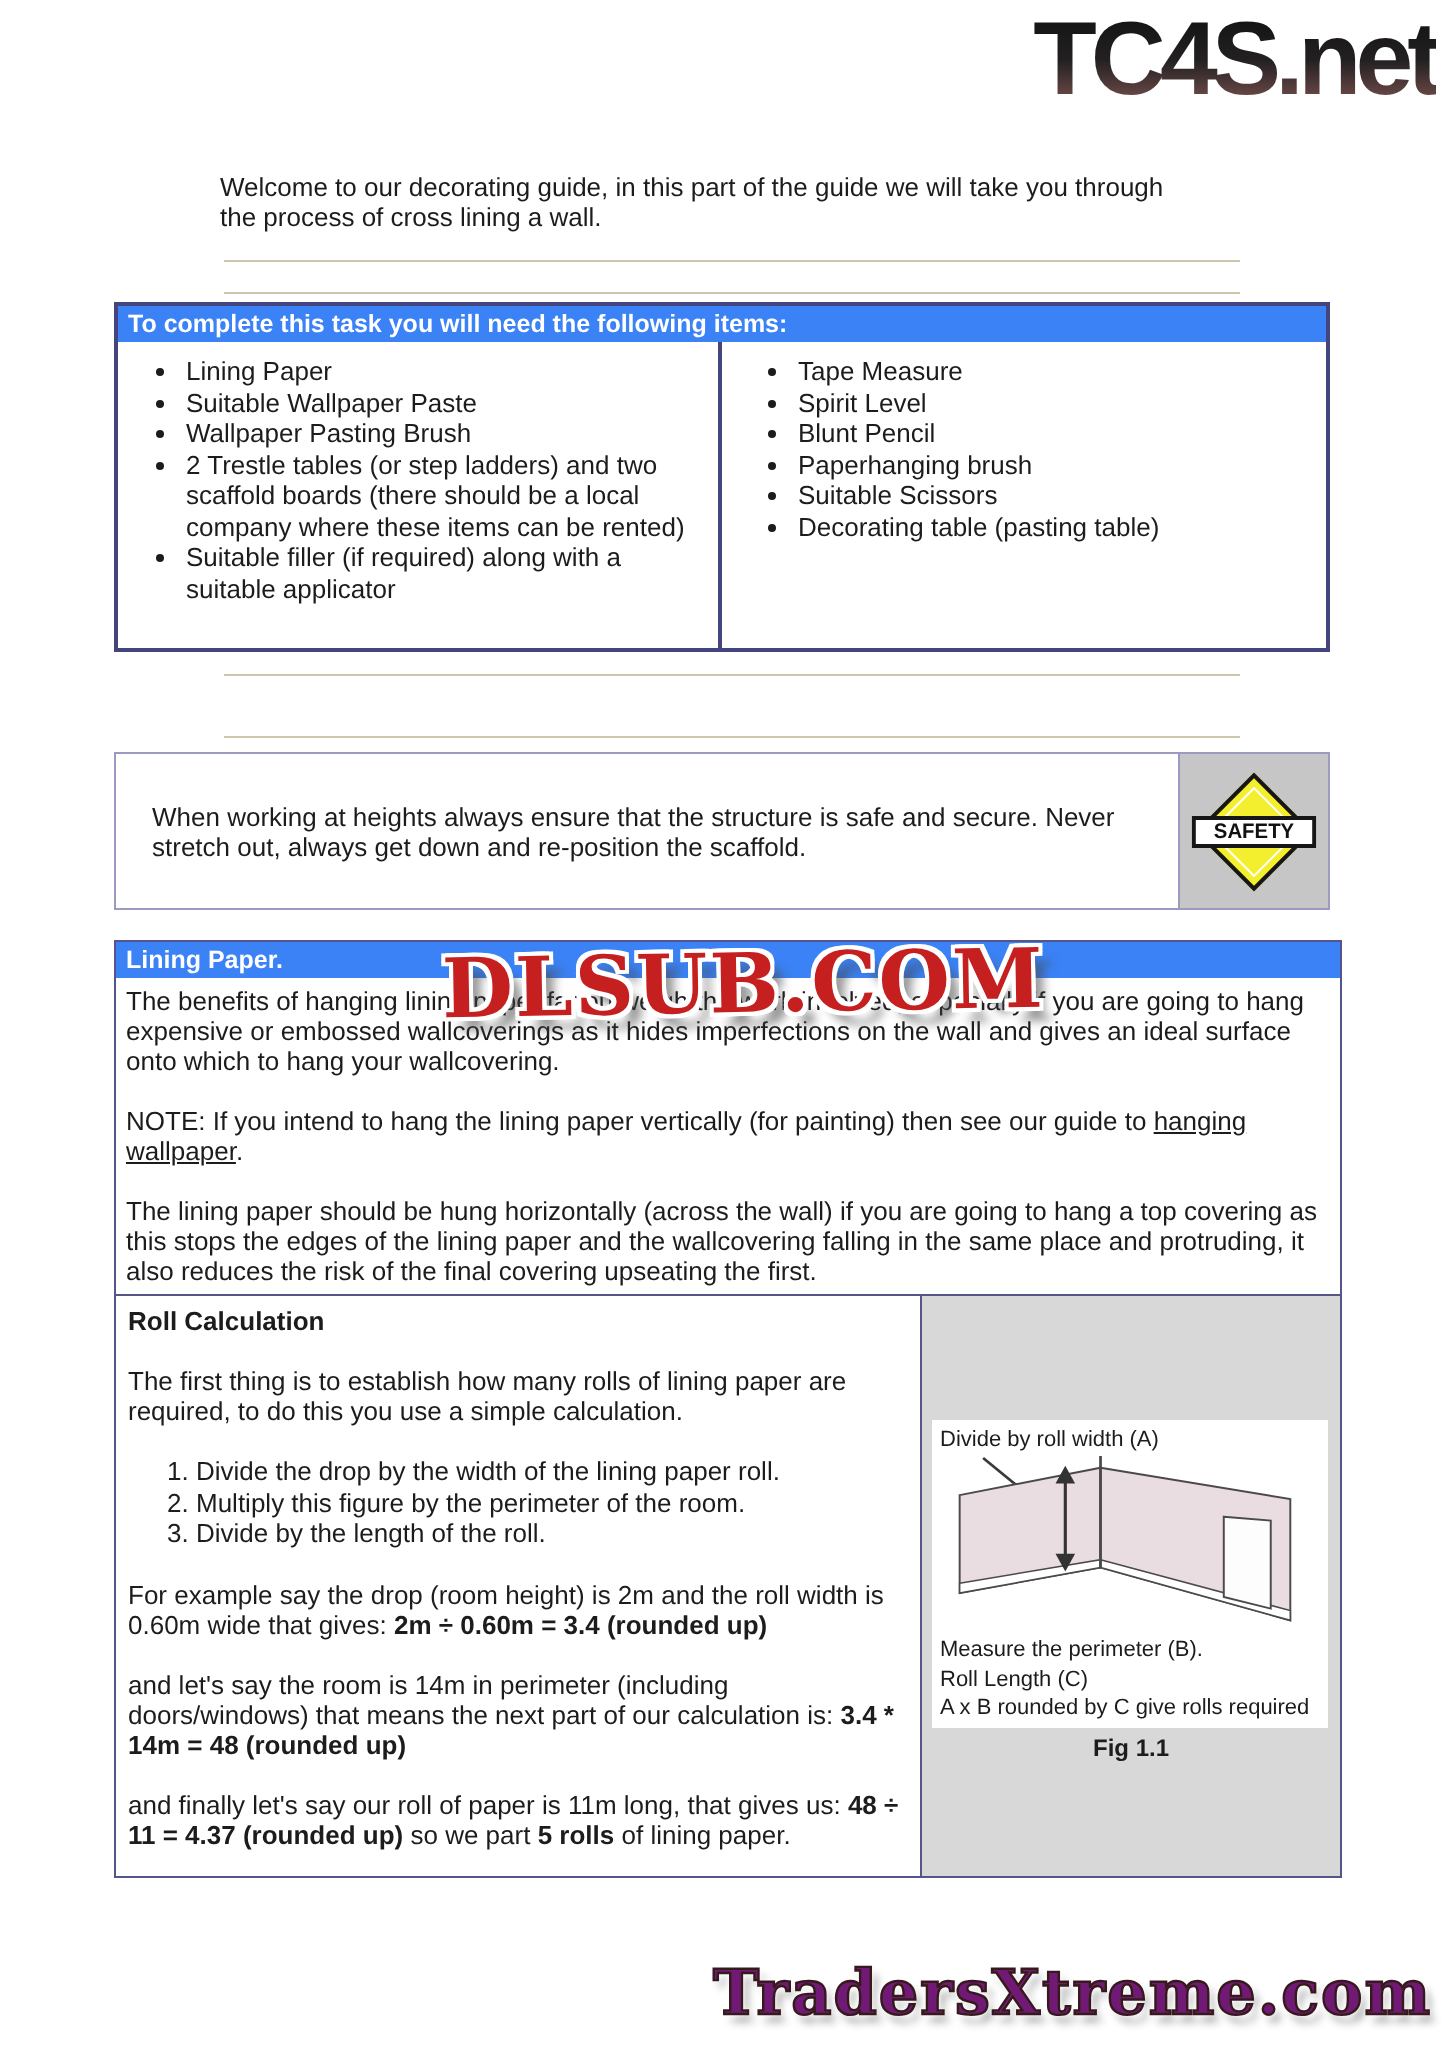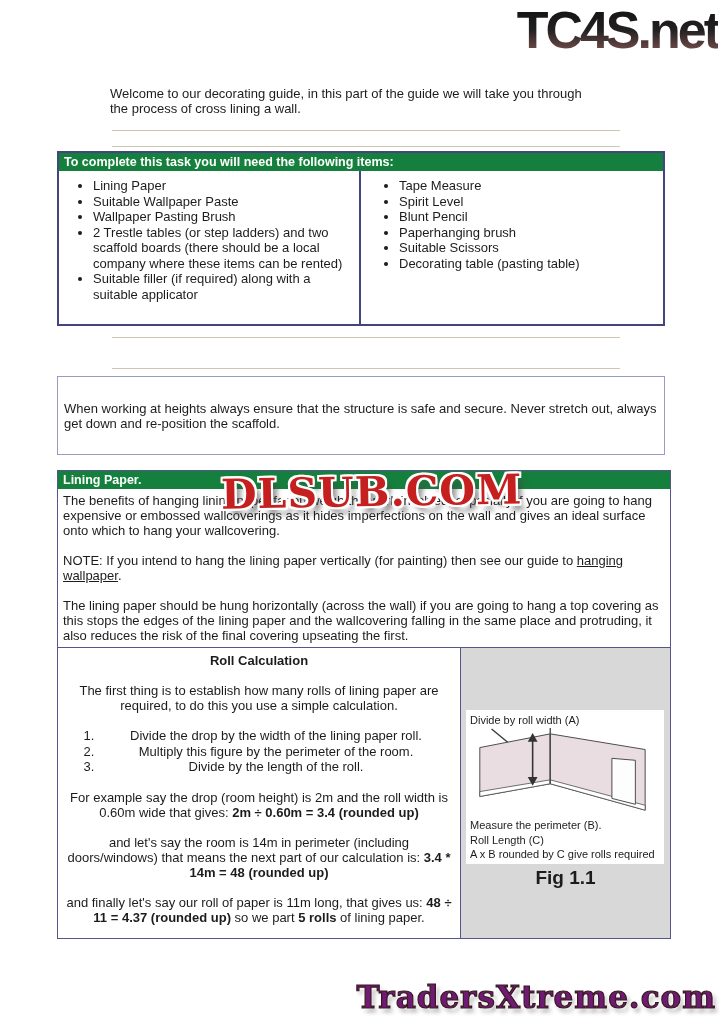--- a/index.html
+++ b/index.html
@@ -12,34 +12,34 @@
   @supports (-webkit-background-clip:text){
     .site-logo{background:linear-gradient(180deg,#141414 15%,#232022 50%,#93605c 100%);
       -webkit-background-clip:text;background-clip:text;color:transparent;}
   }
 
   .welcome{position:absolute;top:86px;left:110px;width:474px;line-height:15px;margin:0;}
 
   .rule{position:absolute;left:112px;width:508px;height:0;border-top:1px solid #cfc7ad;}
   .rule1{top:130px;} .rule2{top:146px;} .rule3{top:337px;} .rule4{top:368px;}
 
-  .bar{background:#15803d;color:#fff;font-weight:bold;font-size:12.5px;padding:2px 5px;}
+  .bar{background:#3b82f6;color:#fff;font-weight:bold;font-size:12.5px;padding:2px 5px;}
 
   
   .items-table{position:absolute;left:57px;top:151px;width:608px;border:2px solid #45457d;box-sizing:border-box;}
   .items-body{display:flex;min-height:153px;}
   .items-col{width:50%;box-sizing:border-box;padding:5px 4px 8px 0;}
   .items-col.left{border-right:2px solid #45457d;}
   .items-table ul{margin:2px 0 0 0;padding-left:34px;line-height:15.5px;}
   .items-col.right ul{padding-left:38px;}
 
   
   .safety{position:absolute;left:57px;top:376px;width:608px;height:79px;border:1px solid #9a9ac2;
     box-sizing:border-box;display:flex;background:#fff;}
-  .safety-text{flex:1;display:flex;align-items:center;padding:4px 6px;line-height:15px;margin:0;}
+  .safety-text{flex:1;display:flex;align-items:center;padding:4px 6px;line-height:15px;margin:12px;}
   .safety-iconcell{width:74px;background:#c6c6c6;border-left:1px solid #9a9ac2;
     display:flex;align-items:center;justify-content:center;}
   .diamond-wrap{position:relative;width:60px;height:60px;}
   .diamond{position:absolute;left:9px;top:9px;width:42px;height:42px;background:#f4ef2e;
     border:2px solid #161616;transform:rotate(45deg);box-sizing:border-box;}
   .diamond-inner{position:absolute;left:14px;top:14px;width:32px;height:32px;
     border:1px solid #ffffff;transform:rotate(45deg);box-sizing:border-box;}
   .safety-band{position:absolute;left:-2px;right:-2px;top:22px;height:12px;background:#fff;
     border:2px solid #161616;display:flex;align-items:center;justify-content:center;
     font-weight:bold;font-size:10.5px;color:#111;transform:scaleX(.97);}
@@ -50,31 +50,31 @@
   .lining-intro p{margin:0 0 15px 0;}
   .lining-intro p.lastp{margin-bottom:4px;}
   .doc-link{color:#1c1c1c;text-decoration:underline;cursor:pointer;}
   .watermark{position:absolute;left:163px;top:-4px;font-family:"DejaVu Serif",serif;font-weight:bold;
     font-size:41px;letter-spacing:1px;color:#c51f1f;transform:rotate(-1deg);white-space:nowrap;
     text-shadow:2px 0 0 #fff,-2px 0 0 #fff,0 2px 0 #fff,0 -2px 0 #fff,
       2px 2px 0 #fff,-2px -2px 0 #fff,2px -2px 0 #fff,-2px 2px 0 #fff,
       6px 7px 5px rgba(70,70,70,.55);}
 
   .calc-row{display:flex;border-top:1px solid #55558a;}
-  .calc-left{width:403px;box-sizing:border-box;padding:5px 6px 6px 6px;line-height:15px;border-right:1px solid #55558a;text-align:center;}
+  .calc-left{width:403px;box-sizing:border-box;padding:5px 6px 6px 6px;line-height:15px;border-right:1px solid #55558a;}
   .calc-left p{margin:0 0 15px 0;}
   .calc-left p.lastp{margin-bottom:0;}
   .calc-left .bold{font-weight:bold;}
   .calc-left ol{margin:0 0 15px 0;padding-left:34px;line-height:15.5px;}
   .calc-right{flex:1;background:#d8d8d8;min-height:290px;}
   .fig-box{margin:62px 6px 0 5px;background:#fff;padding:4px 4px 2px 4px;}
   .fig-label-top{font-size:11px;line-height:13px;}
   .walls-svg{display:block;width:184px;height:90px;margin-top:1px;}
   .fig-caption{font-size:11px;line-height:14.5px;}
-  .fig-title{text-align:center;font-weight:bold;font-size:19px;margin-top:3px;}
+  .fig-title{text-align:center;font-weight:bold;font-size:12px;margin-top:3px;}
 
   
   .footer-logo{position:absolute;top:979px;right:8px;font-family:"DejaVu Serif",serif;font-weight:bold;
     font-size:31px;letter-spacing:1px;color:#701a75;-webkit-text-stroke:1.2px #35191b;white-space:nowrap;
     text-shadow:0 0 2px #fff,0 0 4px #fff,0 0 5px #fff,3px 4px 4px #ababab;}
 </style>
 </head>
 <body>
 
 <div class="page">
@@ -109,20 +109,27 @@
         </ul>
       </div>
     </div>
   </div>
 
   <div class="rule rule3"></div>
   <div class="rule rule4"></div>
 
   <div class="safety">
     <p class="safety-text">When working at heights always ensure that the structure is safe and secure. Never stretch out, always get down and re-position the scaffold.</p>
+    <div class="safety-iconcell">
+      <div class="diamond-wrap">
+        <div class="diamond"></div>
+        <div class="diamond-inner"></div>
+        <div class="safety-band">SAFETY</div>
+      </div>
+    </div>
   </div>
 
   <div class="lining">
     <div class="bar">Lining Paper.</div>
 
     <div class="lining-intro">
       <p>The benefits of hanging lining paper far outweigh the work involved, especially if you are going to hang expensive or embossed wallcoverings as it hides imperfections on the wall and gives an ideal surface onto which to hang your wallcovering.</p>
       <p><span>NOTE: If you intend to hang the lining paper vertically (for painting) then see our guide to </span><a class="doc-link">hanging wallpaper</a><span>.</span></p>
       <p class="lastp">The lining paper should be hung horizontally (across the wall) if you are going to hang a top covering as this stops the edges of the lining paper and the wallcovering falling in the same place and protruding, it also reduces the risk of the final covering upseating the first.</p>
       <div class="watermark">DLSUB.COM</div>

